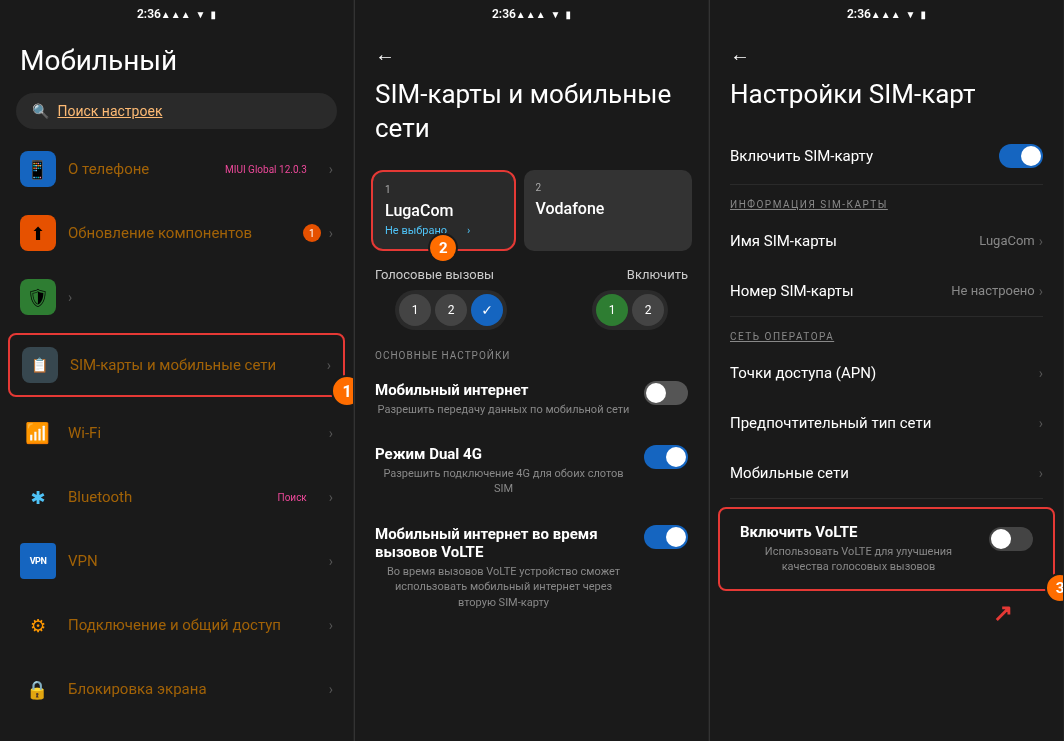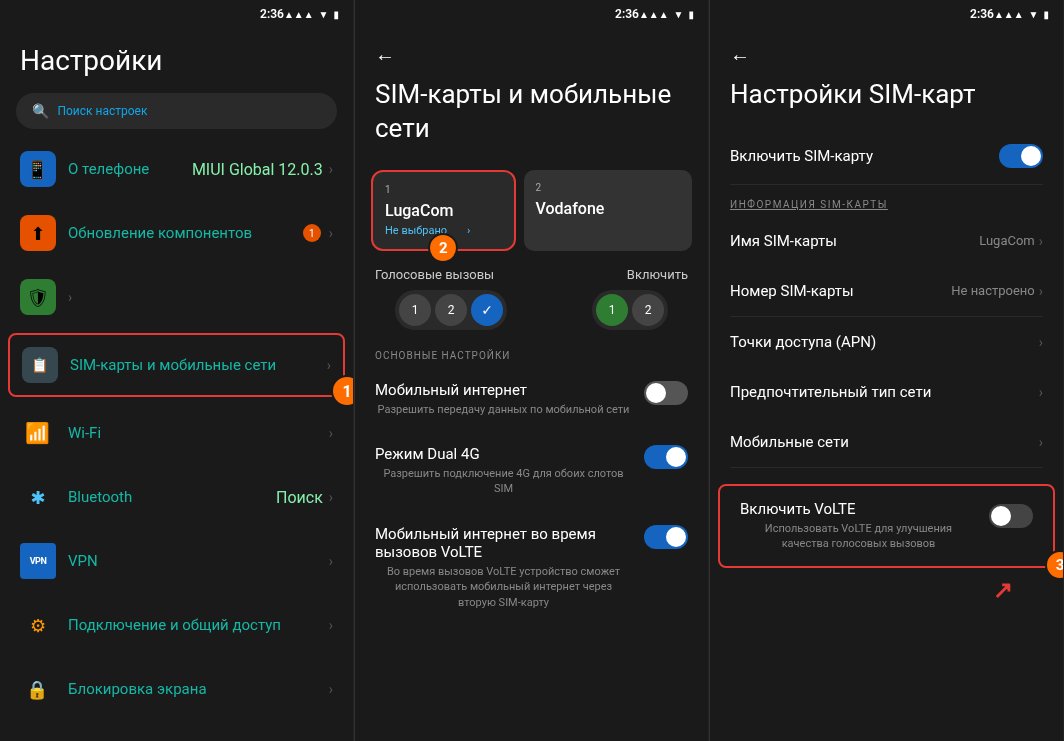--- a/index.html
+++ b/index.html
@@ -21,21 +21,21 @@
       flex-direction: column;
       overflow: hidden;
       border-right: 1px solid #222;
     }
 
     .status-bar {
       height: 28px;
       background: #1a1a1a;
       display: flex;
       align-items: center;
-      justify-content: flex-end;
+      justify-content: center;
       padding: 4px 14px;
       flex-shrink: 0;
     }
 
     .status-time {
       color: #fff;
       font-size: 12px;
       font-weight: 600;
     }
 
@@ -70,22 +70,23 @@
       align-items: center;
       gap: 8px;
     }
 
     .search-icon-shape {
       color: #888;
       font-size: 14px;
     }
 
     .search-placeholder {
-      color: #0ea5e9;
-      font-size: 12px;
+      color: #fdba74;
+      font-size: 14px;
+      text-decoration: underline;
     }
 
     .settings-list {
       margin-top: 8px;
     }
 
     .settings-item {
       display: flex;
       align-items: center;
       padding: 14px 20px;
@@ -116,28 +117,28 @@
     .icon-orange { background: #e65100; }
     .icon-green { background: #2e7d32; }
     .icon-sim { background: #37474f; }
     .icon-vpn { background: #1565c0; border-radius: 4px; }
 
     .item-text {
       flex: 1;
     }
 
     .item-label {
-      color: #14b8a6;
+      color: #a16207;
       font-size: 15px;
     }
 
     .item-value {
-      color: #86efac;
-      font-size: 16px;
-      margin-right: 6px;
+      color: #ec4899;
+      font-size: 10px;
+      margin-right: 22px;
     }
 
     .item-arrow {
       color: #555;
       font-size: 14px;
     }
 
     .badge-orange {
       background: #e65100;
       color: #fff;
@@ -305,21 +306,21 @@
 
     .menu-item {
       padding: 14px 20px;
       display: flex;
       align-items: flex-start;
       justify-content: space-between;
       cursor: pointer;
     }
 
     .menu-item-text { flex: 1; padding-right: 12px; }
-    .menu-item-title { color: #fff; font-size: 15px; }
+    .menu-item-title { color: #fff; font-size: 15px; font-weight: bold; }
     .menu-item-desc { color: #888; font-size: 11px; margin-top: 3px; line-height: 1.4; text-align: center; }
 
     
     .sim-settings-item {
       padding: 16px 20px;
       display: flex;
       align-items: center;
       justify-content: space-between;
       cursor: pointer;
     }
@@ -410,21 +411,21 @@
   <div class="status-bar">
     <span class="status-time">2:36</span>
     <div class="status-icons">
       <span>▲▲▲</span>
       <span>▼</span>
       <span>▮</span>
     </div>
   </div>
 
   <div class="panel-content">
-    <div class="settings-title">Настройки</div>
+    <div class="settings-title">Мобильный</div>
 
     <div class="search-bar">
       <span class="search-icon-shape">🔍</span>
       <span class="search-placeholder">Поиск настроек</span>
     </div>
 
     <div class="settings-list">
 
       <div class="settings-item">
         <div class="item-icon icon-blue">📱</div>
@@ -634,39 +635,40 @@
 
     <div class="sim-settings-item">
       <span class="sim-settings-label">Номер SIM-карты</span>
       <div style="display:flex;align-items:center;gap:4px;">
         <span class="sim-settings-value">Не настроено</span>
         <span class="item-arrow">›</span>
       </div>
     </div>
 
     <div class="divider"></div>
+    <div class="section-header">СЕТЬ ОПЕРАТОРА</div>
 
     <div class="sim-settings-item">
       <span class="sim-settings-label">Точки доступа (APN)</span>
       <span class="item-arrow">›</span>
     </div>
 
     <div class="sim-settings-item">
       <span class="sim-settings-label">Предпочтительный тип сети</span>
       <span class="item-arrow">›</span>
     </div>
 
     <div class="sim-settings-item">
       <span class="sim-settings-label">Мобильные сети</span>
       <span class="item-arrow">›</span>
     </div>
 
     <div class="divider"></div>
 
-    <div style="position:relative; margin-top:16px;">
+    <div style="position:relative; margin-top:8px;">
       <div class="volte-item">
         <div class="menu-item-text">
           <div class="menu-item-title">Включить VoLTE</div>
           <div class="menu-item-desc">Использовать VoLTE для улучшения качества голосовых вызовов</div>
         </div>
         <div class="toggle toggle-dark" style="margin-top:4px;">
           <div class="toggle-thumb"></div>
         </div>
       </div>
 

